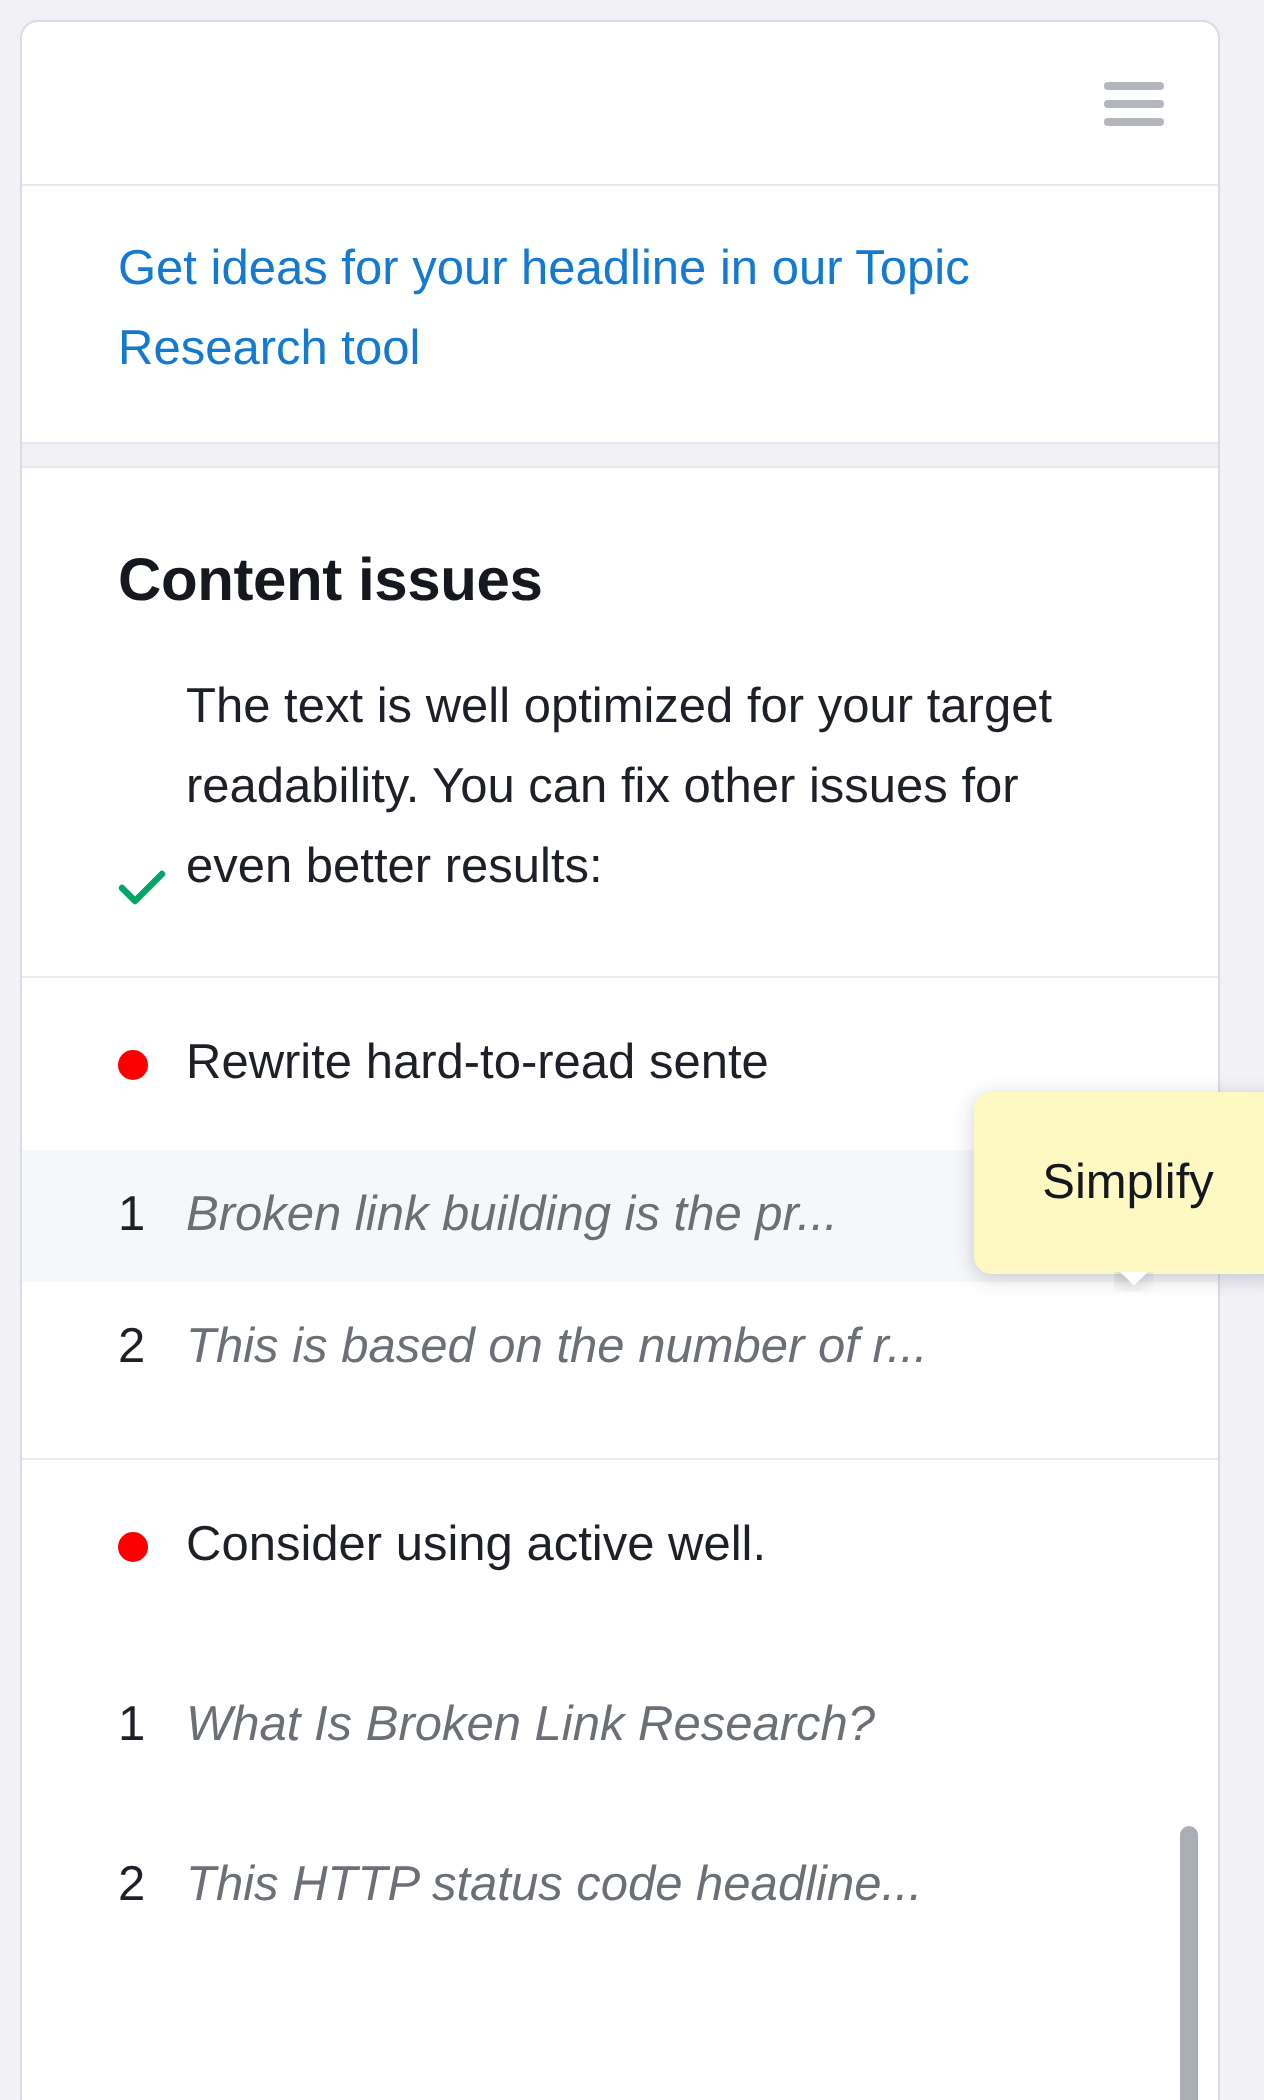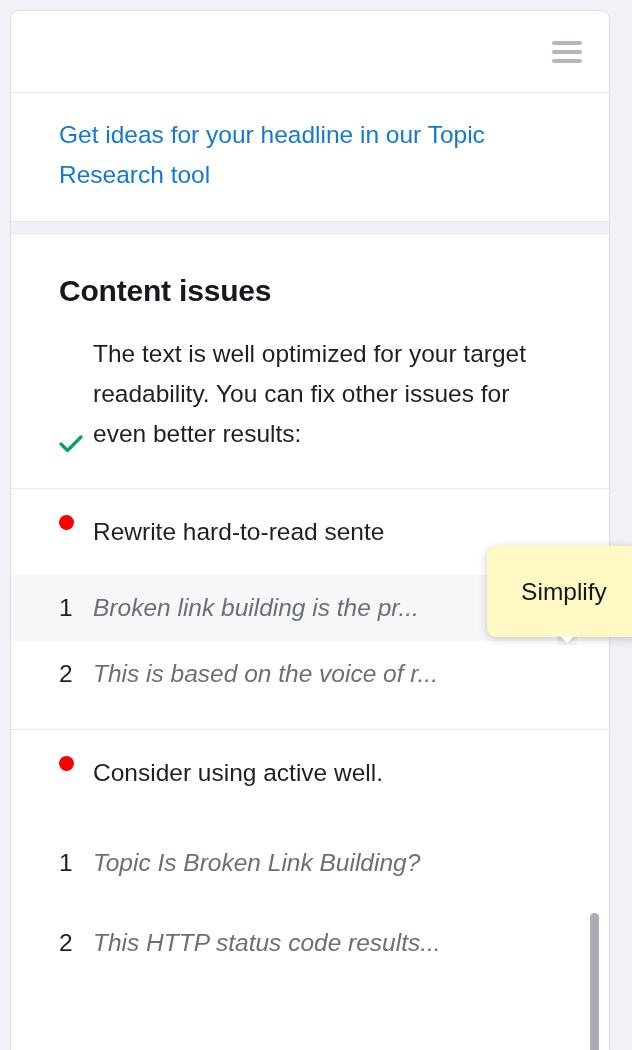--- a/index.html
+++ b/index.html
@@ -108,21 +108,21 @@
 
   .divider {
     height: 1px;
     background: #e8eaee;
     width: 100%;
   }
 
   
   .issue-head {
     display: flex;
-    align-items: flex-start;
+    align-items: center;
     padding: 26px 48px 26px 48px;
     position: relative;
   }
   .dot-wrap {
     width: 34px;
     flex: 0 0 34px;
     display: flex;
     align-items: center;
   }
   .red-dot {
@@ -291,50 +291,50 @@
         <div class="sent-text">Broken link building is the pr...</div>
         <div class="sent-action">
           <svg width="30" height="26" viewBox="0 0 30 26" xmlns="http://www.w3.org/2000/svg">
             <path d="M10.2 2.2 L4 5.4 L2.2 10.6 L6.2 12.2 L6.2 23.5 L23.8 23.5 L23.8 12.2 L27.8 10.6 L26 5.4 L19.8 2.2 C18.6 5.4 16.9 6.6 15 6.6 C13.1 6.6 11.4 5.4 10.2 2.2 Z" fill="none" stroke="#5a5f68" stroke-width="2.1" stroke-linejoin="round" stroke-linecap="round"></path>
           </svg>
         </div>
       </div>
 
       <div class="sent-row">
         <div class="sent-num">2</div>
-        <div class="sent-text">This is based on the voice of r...</div>
+        <div class="sent-text">This is based on the number of r...</div>
         <div class="sent-action"></div>
       </div>
 
       <div class="group-pad-bottom"></div>
     </div>
 
     <div class="divider"></div>
 
     <div>
       <div class="issue-head">
         <div class="dot-wrap">
           <span class="red-dot"></span>
         </div>
         <div class="issue-head-label">Consider using active well.</div>
       </div>
 
       <div class="group-pad-small"></div>
 
       <div class="sent-row">
         <div class="sent-num">1</div>
-        <div class="sent-text">Topic Is Broken Link Building?</div>
+        <div class="sent-text">What Is Broken Link Research?</div>
         <div class="sent-action"></div>
       </div>
 
       <div class="group-pad-small"></div>
 
       <div class="sent-row">
         <div class="sent-num">2</div>
-        <div class="sent-text">This HTTP status code results...</div>
+        <div class="sent-text">This HTTP status code headline...</div>
         <div class="sent-action"></div>
       </div>
     </div>
 
   </div>
 
   <div id="panel-scrollbar">
     <div class="track"></div>
     <div class="thumb"></div>
   </div>

